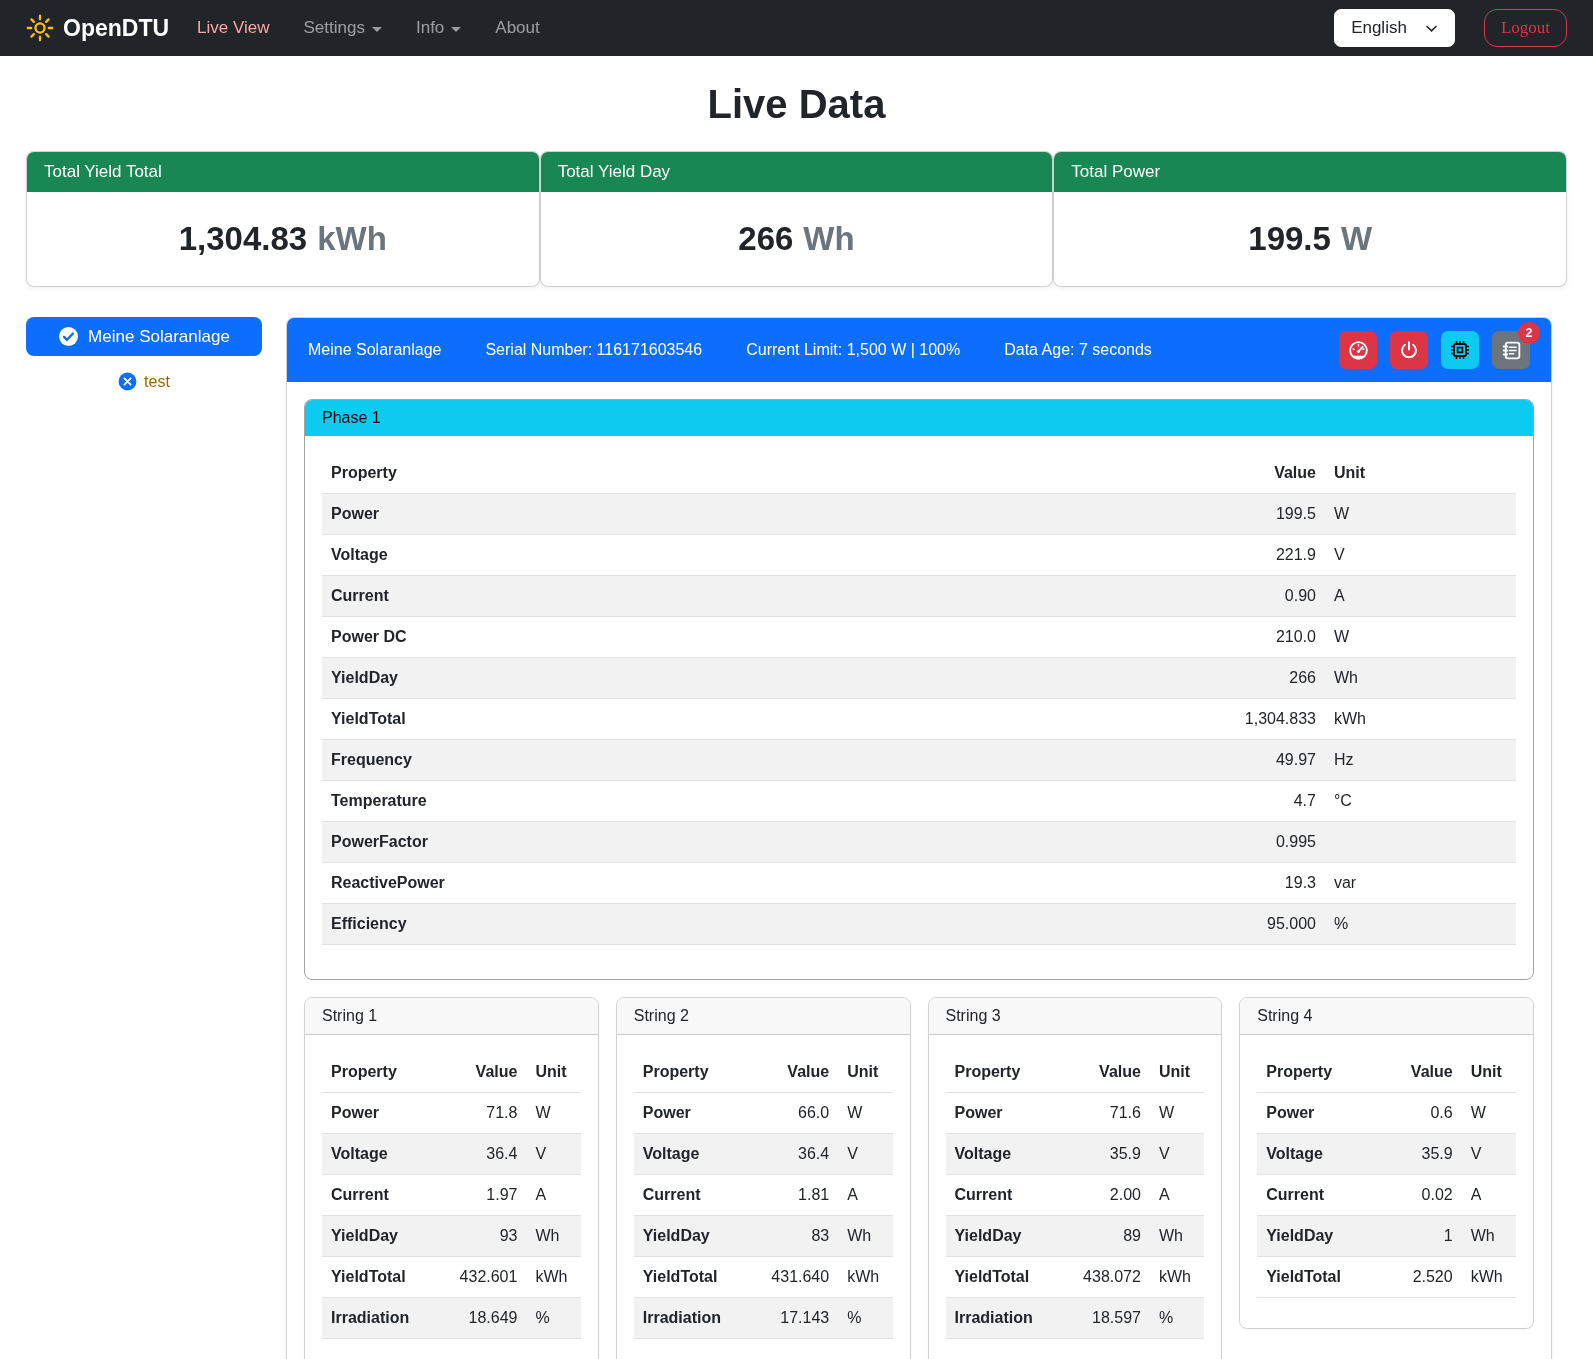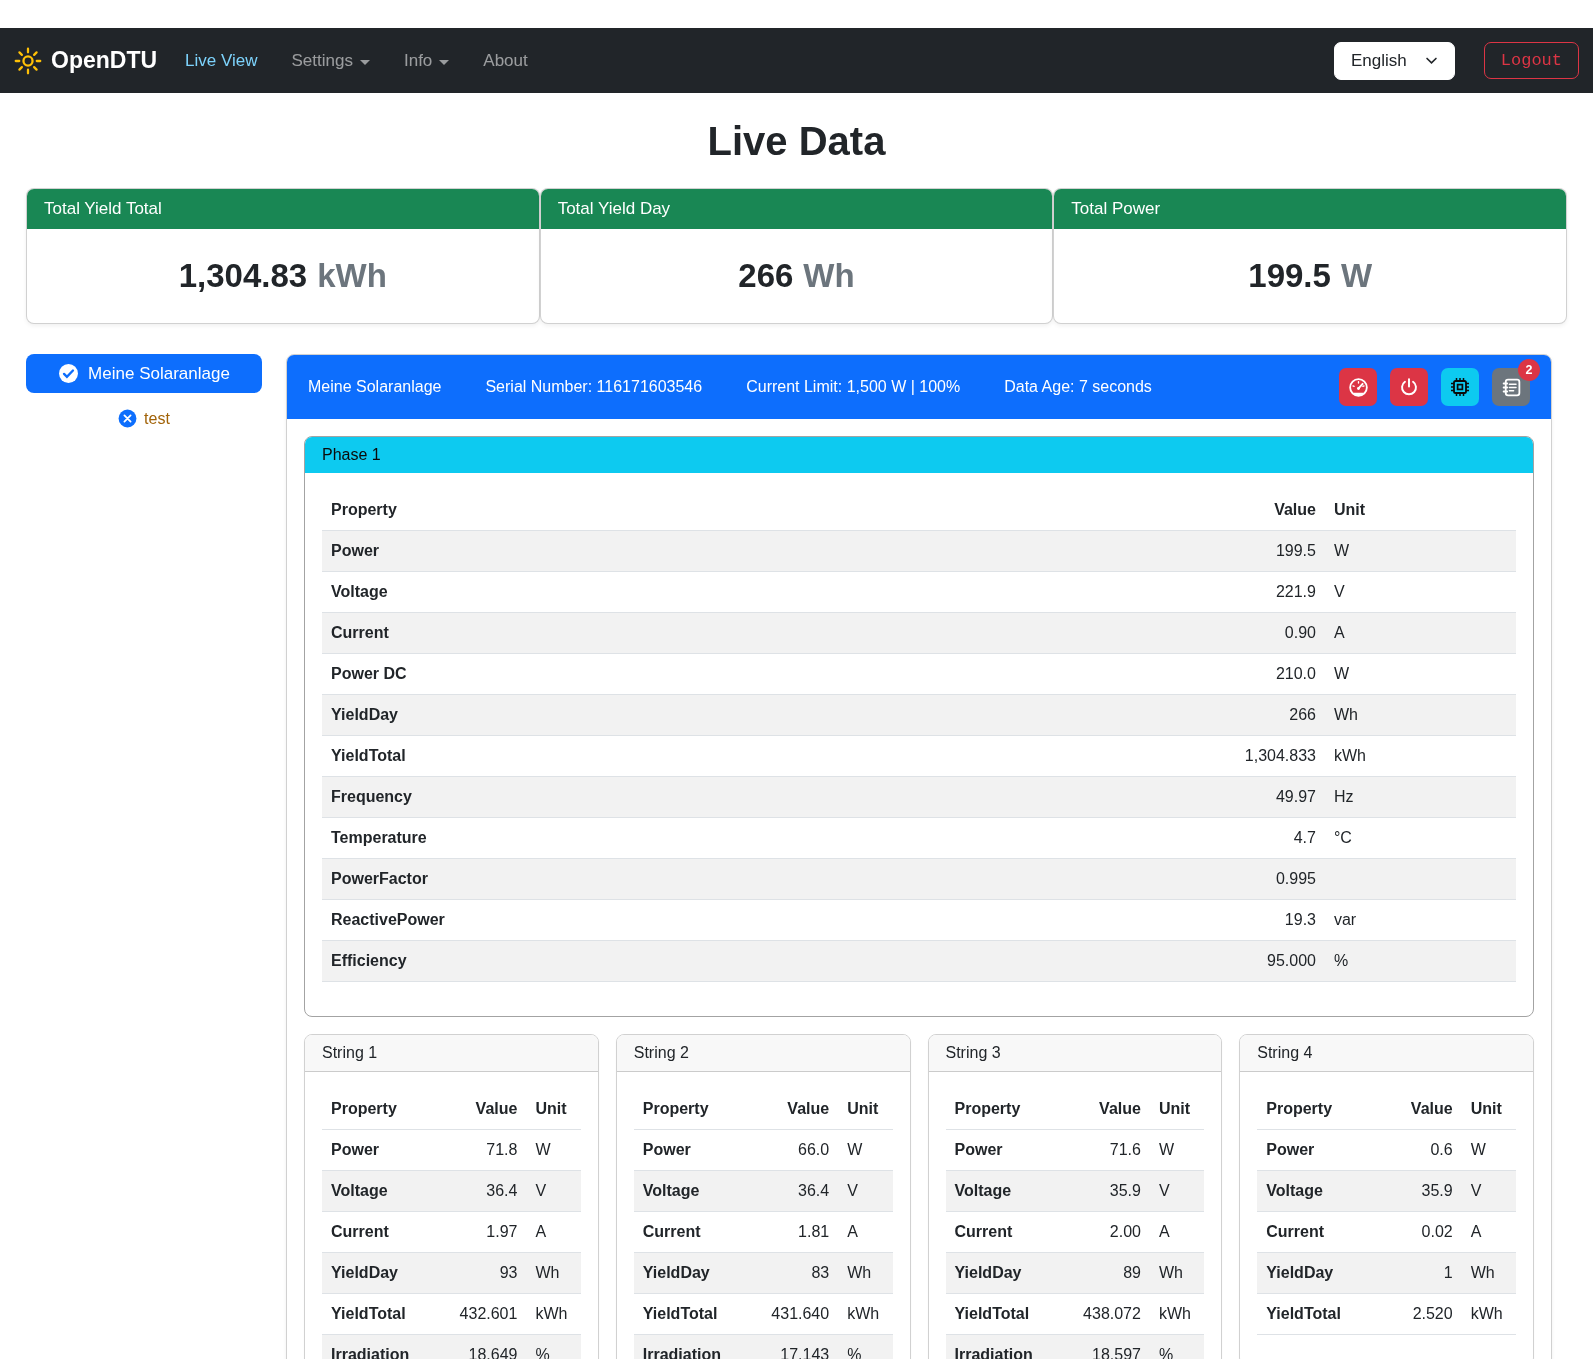--- a/index.html
+++ b/index.html
@@ -1,35 +1,35 @@
 <!DOCTYPE html>
 <html><head>
 <meta charset="utf-8">
 <style>
   * { box-sizing: border-box; }
   html,body { margin:0; padding:0; background:#fff; color:#212529;
     font-family:"Liberation Sans", sans-serif; }
   body { width:1593px; }
 
   
-  .navbar { background:#212529; height:65px; display:flex; align-items:center;
-    padding:0 14px; gap:28px;margin-top:28px; }
+  .navbar { background:#212529; height:56px; display:flex; align-items:center;
+    padding:0 26px; gap:28px; }
   .brand { display:flex; align-items:center; gap:9px; color:#fff;
     font-size:23px; font-weight:700; cursor:pointer; }
   .nav-links { display:flex; align-items:center; gap:34px; font-size:17px; }
   .nav-link { color:rgba(255,255,255,.55); cursor:pointer; display:flex; align-items:center; gap:7px; }
-  .nav-link.active { color:#7dd3fc; }
+  .nav-link.active { color:#fca5a5; }
   .caret { width:0; height:0; border-left:5px solid transparent;
     border-right:5px solid transparent; border-top:5px solid currentColor; margin-top:3px; }
   .nav-right { margin-left:auto; display:flex; align-items:center; gap:29px; }
   .lang-select { background:#fff; color:#212529; border-radius:7px; padding:8px 16px;
     font-size:17px; display:flex; align-items:center; gap:18px; cursor:pointer; border:1px solid #fff; }
   .logout-btn { background:transparent; color:#dc3545; border:1px solid #dc3545;
-    border-radius:7px; padding:8px 16px; font-size:17px; cursor:pointer;
-    font-family:Liberation Mono, monospace; }
+    border-radius:13px; padding:8px 16px; font-size:17px; cursor:pointer;
+    font-family:Liberation Serif, serif; }
 
   
   .container { padding:14px 26px 30px 26px; }
   h1.page-title { font-size:40px; font-weight:700; margin:12px 0 24px 0;text-align:center; }
 
   
   .summary-row { display:grid; grid-template-columns:repeat(3,1fr); margin-bottom:30px; }
   .card { border:1px solid rgba(0,0,0,.18); border-radius:8px;
     box-shadow:0 2px 4px rgba(0,0,0,.06); background:#fff; overflow:hidden; }
   .card-header-green { background:#198754; color:#fff; padding:10px 17px; font-size:17px; }

